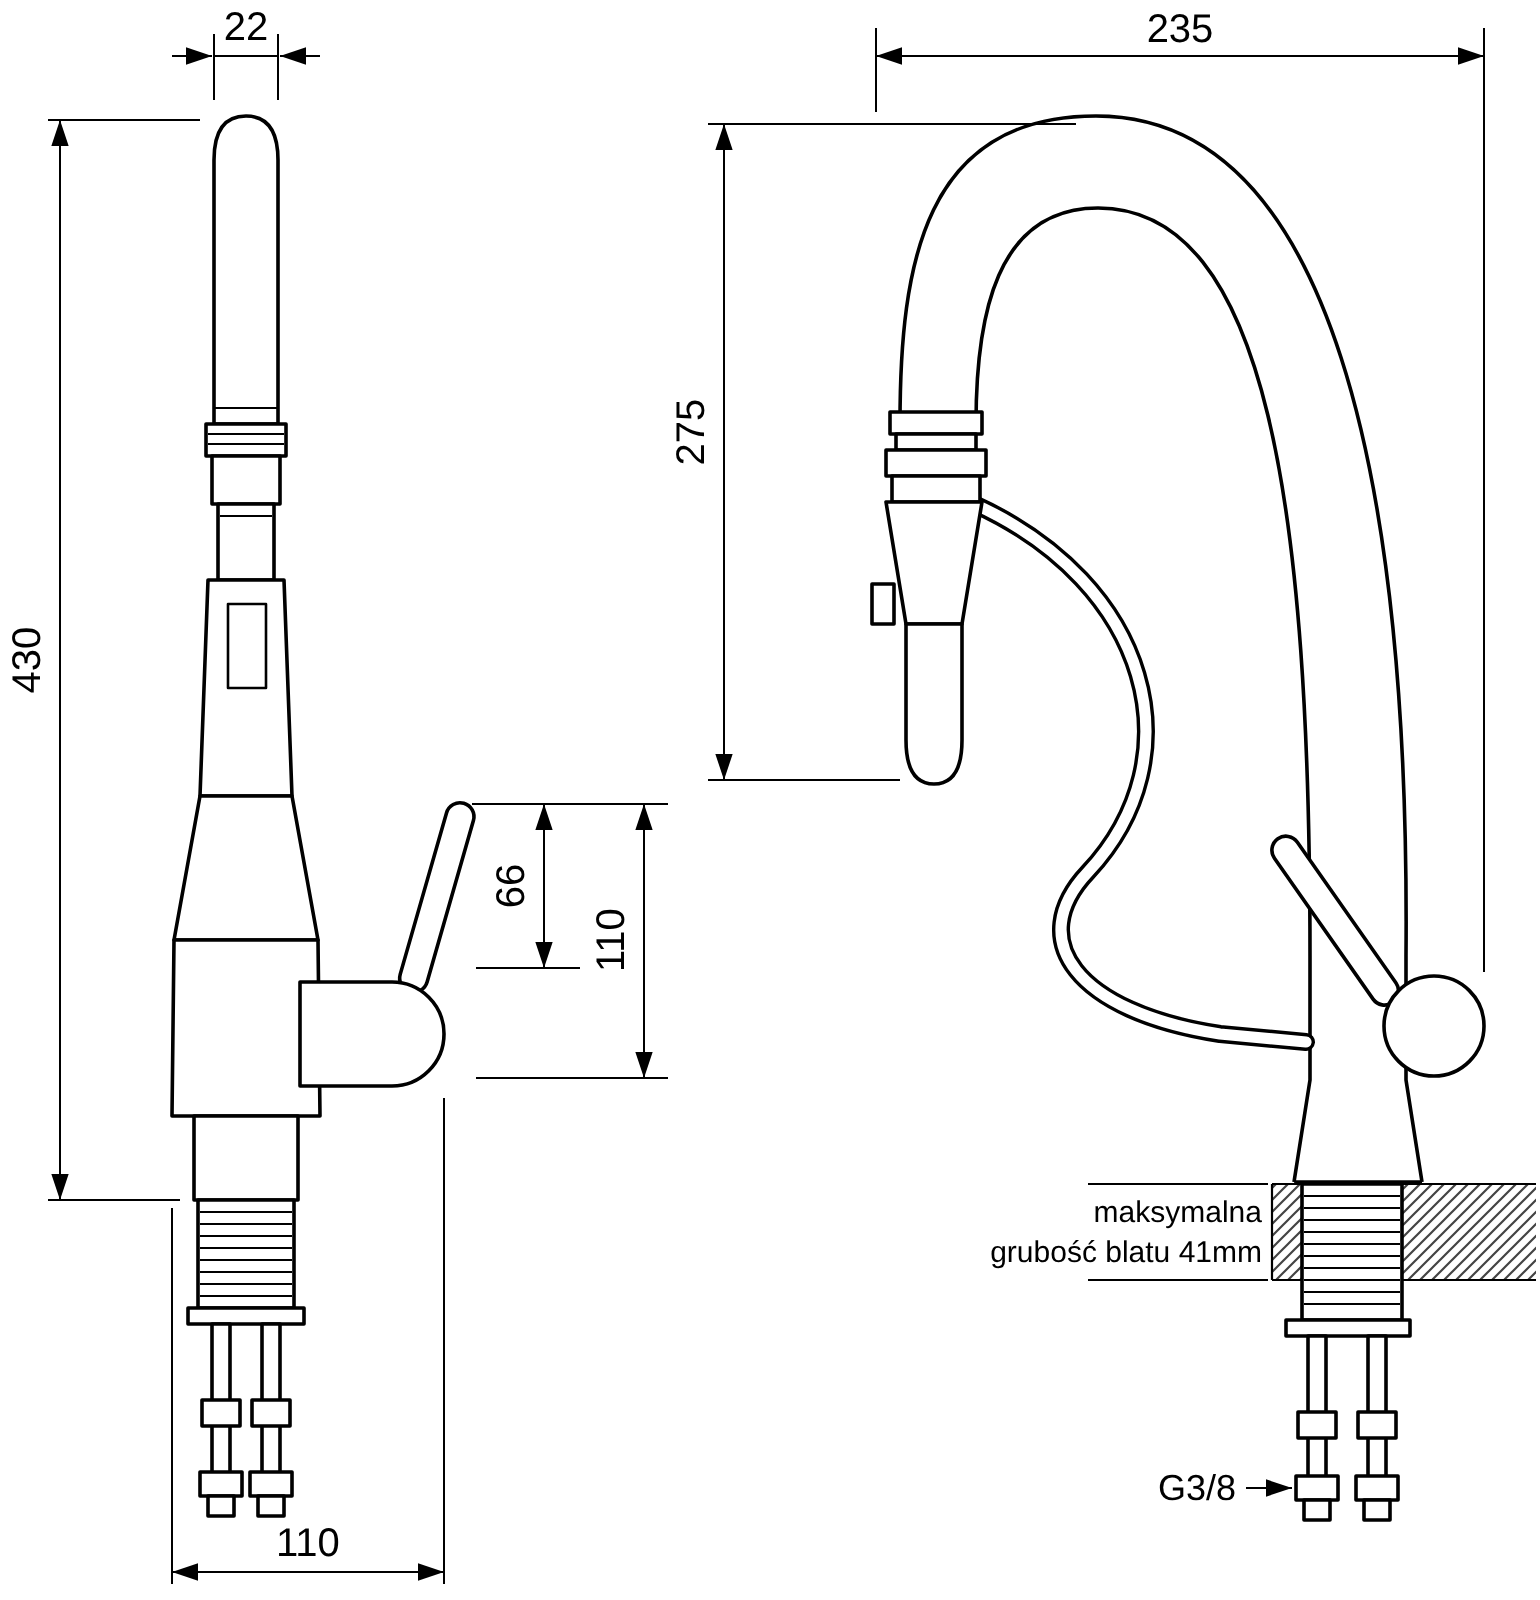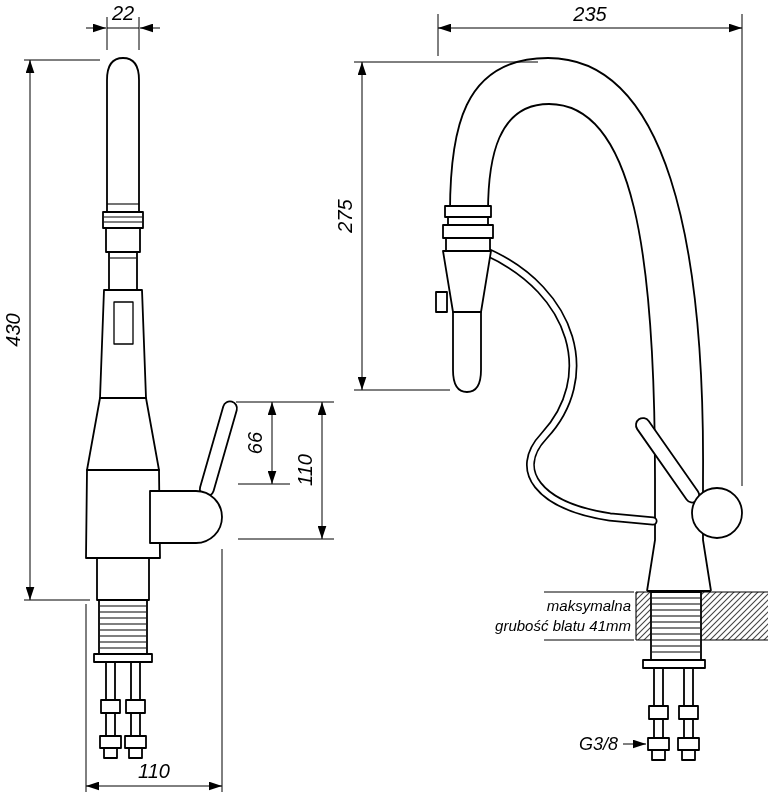--- a/index.html
+++ b/index.html
@@ -1,16 +1,16 @@
 <!DOCTYPE html>
 <html><head>
 <meta charset="utf-8">
 <style>
   html,body { margin:0; padding:0; background:#ffffff; }
-  .frame { position:relative; width:770px; height:800px; background:#ffffff; overflow:hidden;font-style:italic; }
+  .frame { position:relative; width:770px; height:800px; background:#ffffff; overflow:hidden; }
   svg { display:block; }
   svg text { font-family:"Liberation Sans", sans-serif; fill:#000; }
   .obj  { fill:#ffffff; stroke:#000000; stroke-width:1.8; stroke-linejoin:round; }
   .obj line { stroke-width:1.1; }
   .nf   { fill:none; }
   .thin { stroke-width:1.1; }
   .win  { stroke-width:1.3; }
   .tube-o { fill:none; stroke:#000; stroke-width:9; stroke-linecap:round; }
   .tube-i { fill:none; stroke:#fff; stroke-width:5.6; stroke-linecap:round; }
   .dim line { stroke:#000; stroke-width:1; fill:none; }

